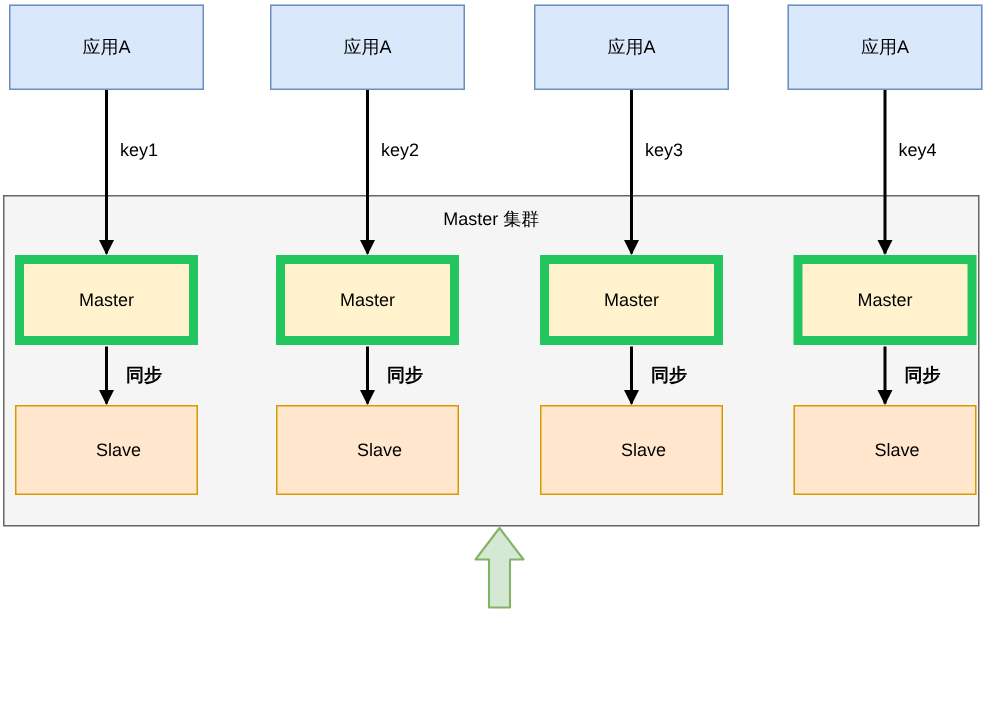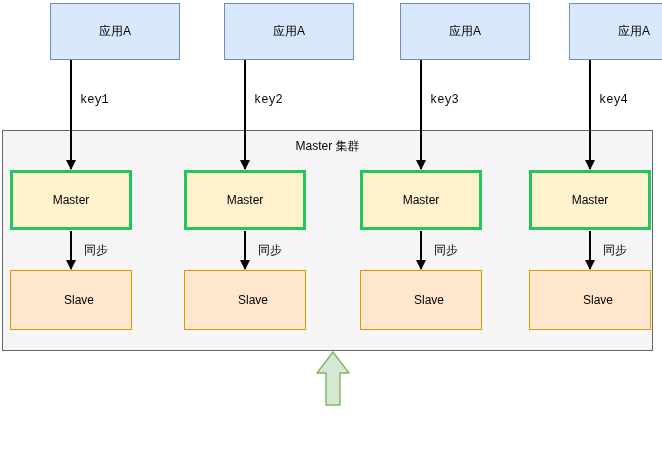--- a/index.html
+++ b/index.html
@@ -10,34 +10,34 @@
   .box{position:absolute;box-sizing:border-box;display:flex;align-items:center;justify-content:center;text-align:center;}
   
   .cluster{
     left:2px;top:130px;width:651px;height:221px;
     background:#f5f5f5;border:1px solid #666666;
   }
   .cluster-label{position:absolute;left:2px;top:138px;width:651px;text-align:center;}
   
   .col{position:absolute;top:0;width:130px;height:351px;}
   .col1{left:6px;} .col2{left:180px;} .col3{left:356px;} .col4{left:525px;}
-  .app-box{left:0;top:3px;width:130px;height:57px;background:#dae8fc;border:1px solid #6c8ebf;margin-left:44px;}
-  .master-box{left:4px;top:170px;width:122px;height:60px;background:#fff2cc;border:3px solid #22c55e;}
+  .app-box{left:0;top:3px;width:130px;height:57px;background:#dae8fc;border:1px solid #6c8ebf;}
+  .master-box{left:4px;top:170px;width:122px;height:60px;background:#fff2cc;border:6px solid #22c55e;}
   .slave-box{left:4px;top:270px;width:122px;height:60px;background:#ffe6cc;border:1px solid #d79b00;padding-left:16px;}
   
   .v-arrow{position:absolute;left:64px;width:2px;background:#000000;}
   .v-arrow::after{
     content:"";position:absolute;bottom:-1px;left:50%;transform:translateX(-50%);
     width:0;height:0;border-left:5px solid transparent;border-right:5px solid transparent;border-top:10px solid #000000;
   }
   .arrow-key{top:60px;height:109px;}
   .arrow-sync{top:231px;height:38px;}
   .edge-label{position:absolute;background:transparent;white-space:nowrap;}
-  .key-label{left:74px;top:93px;font-family:Liberation Mono, monospace;}
-  .sync-label{left:78px;top:242px;}
+  .key-label{left:74px;top:93px;}
+  .sync-label{left:78px;top:242px;font-weight:bold;}
   
   .failover{
     left:0;top:407px;width:660px;height:59px;
     background:#f8cecc;border:1px solid #b85450;
   }
   .up-arrow{position:absolute;left:316px;top:351px;width:34px;height:55px;}
   .label-text{pointer-events:none;}
 </style>
 </head>
 <body>

